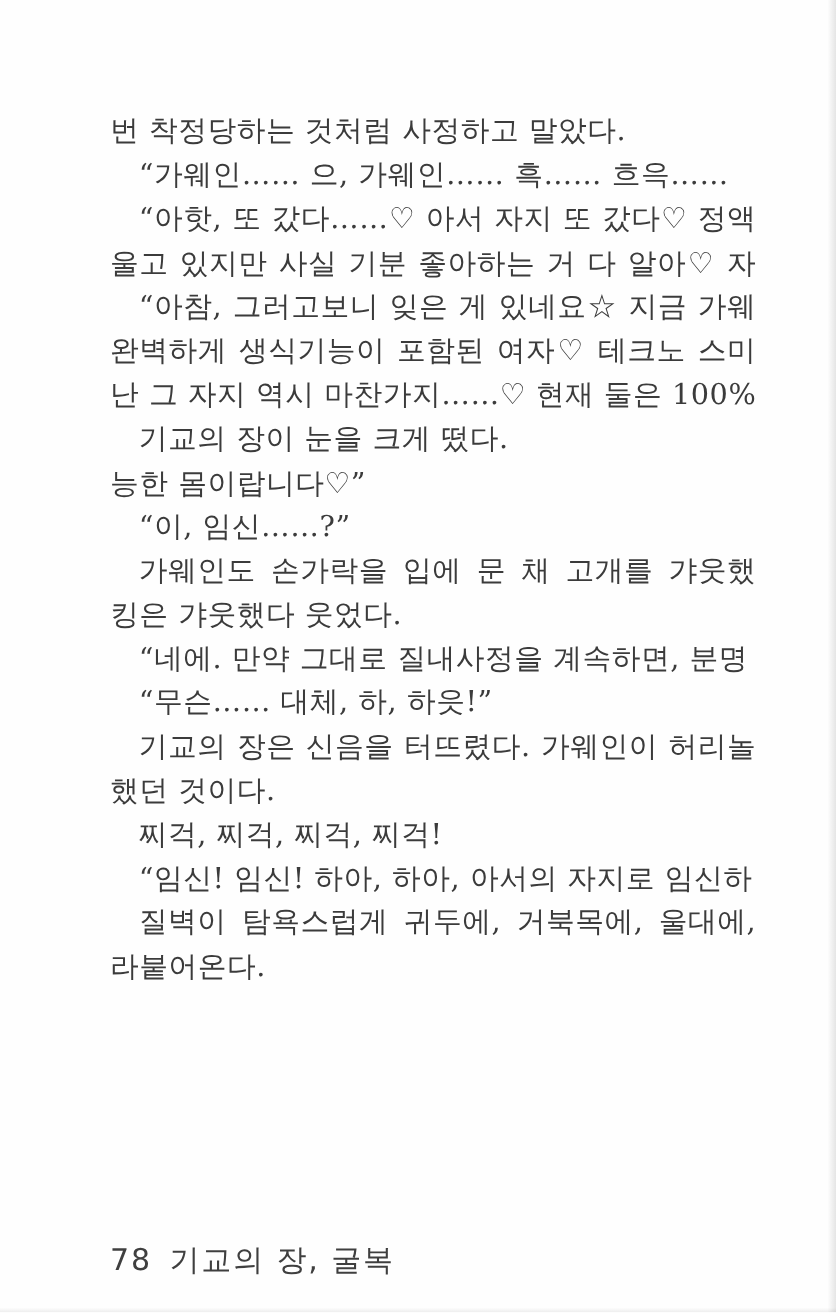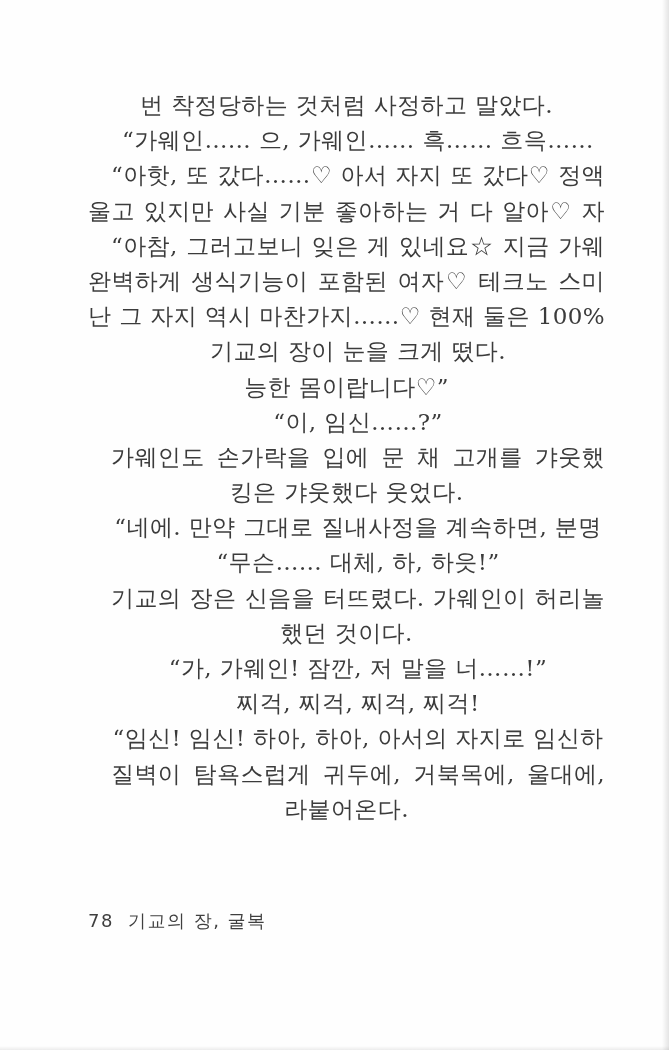--- a/index.html
+++ b/index.html
@@ -22,35 +22,35 @@
     width: 517px;
     color: #3b3b3b;
     font-size: 23px;
     line-height: 35.2px;
     letter-spacing: 0.4px;
   }
   .line {
     display: block;
     height: 35.2px;
     overflow: hidden;
-    text-align: center;
+    text-align: left;
   }
   .line.indent {
     padding-left: 23px;
   }
   .line.fill {
     text-align: justify;
     text-align-last: justify;
   }
   .footer {
     position: absolute;
     left: 88px;
-    top: 909px;
+    top: 992px;
     font-family: "DejaVu Sans", "Liberation Sans", sans-serif;
-    font-size: 18px;
+    font-size: 24px;
     letter-spacing: 1.5px;
     color: #3f3f3f;
     white-space: nowrap;
   }
   .footer .page-number {
     margin-right: 14px;
   }
   .edge-shadow-right {
     position: absolute;
     top: 0;
@@ -84,21 +84,20 @@
       <div class="line fill">난 그 자지 역시 마찬가지……♡ 현재 둘은 100% 임신이 가</div>
       <div class="line indent">기교의 장이 눈을 크게 떴다.</div>
       <div class="line">능한 몸이랍니다♡”</div>
       <div class="line indent">“이, 임신……?”</div>
       <div class="line indent fill">가웨인도 손가락을 입에 문 채 고개를 갸웃했다. 소서리</div>
       <div class="line">킹은 갸웃했다 웃었다.</div>
       <div class="line indent">“네에. 만약 그대로 질내사정을 계속하면, 분명히……☆”</div>
       <div class="line indent">“무슨…… 대체, 하, 하읏!”</div>
       <div class="line indent fill">기교의 장은 신음을 터뜨렸다. 가웨인이 허리놀림을 재개</div>
       <div class="line">했던 것이다.</div>
-      <div class="line indent">“가, 가웨인! 잠깐, 저 말을 너……!”</div>
       <div class="line indent">찌걱, 찌걱, 찌걱, 찌걱!</div>
       <div class="line indent">“임신! 임신! 하아, 하아, 아서의 자지로 임신하고 싶어!”</div>
       <div class="line indent fill">질벽이 탐욕스럽게 귀두에, 거북목에, 울대에, 뒷부분에 달</div>
       <div class="line">라붙어온다.</div>
     </div>
 
   <div class="footer">
     <span class="page-number">78</span><span class="running-title">기교의 장, 굴복</span>
   </div>
 

